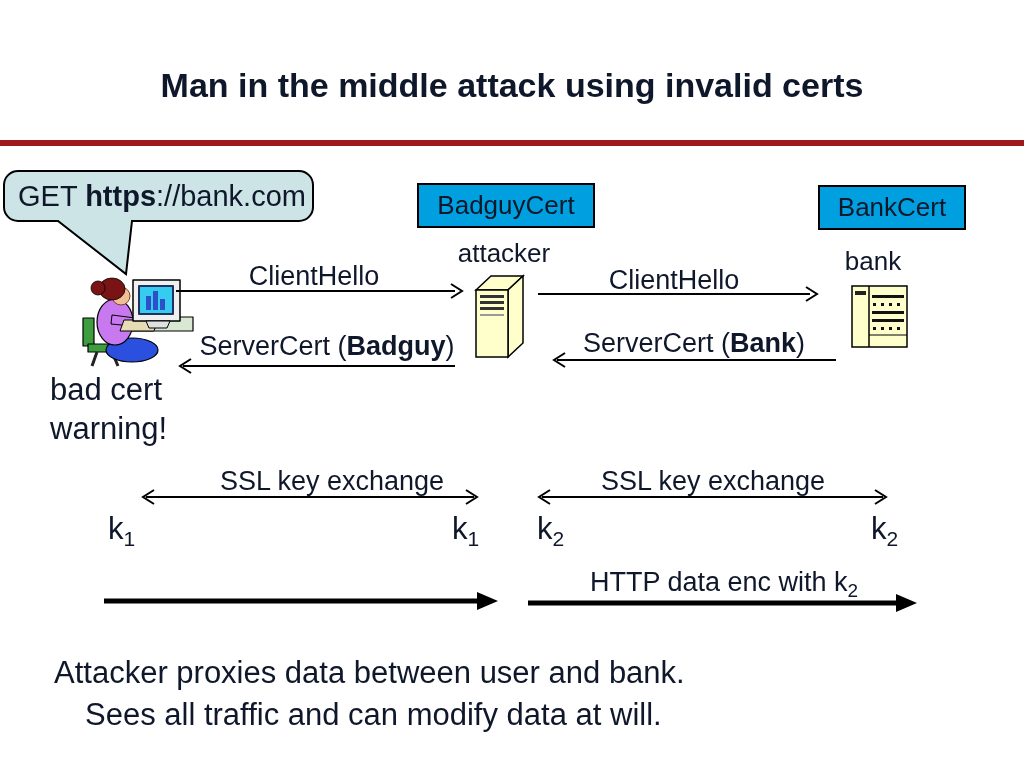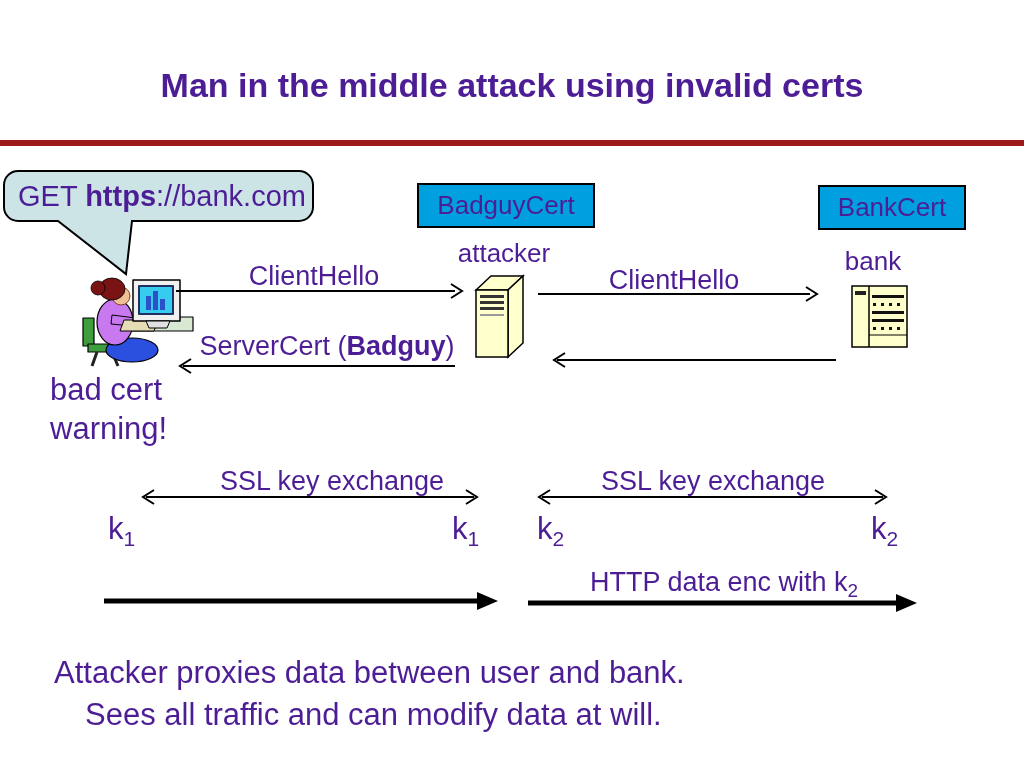--- a/index.html
+++ b/index.html
@@ -1,18 +1,18 @@
 <!DOCTYPE html>
 <html><head>
 <meta charset="utf-8">
 <style>
   html,body{margin:0;padding:0;background:#fff;}
   .slide{
     position:relative;width:1024px;height:768px;background:#ffffff;
-    font-family:"Liberation Sans","DejaVu Sans",sans-serif;color:#4c1d95;overflow:hidden;
+    font-family:"Liberation Sans","DejaVu Sans",sans-serif;color:#0f172a;overflow:hidden;
   }
   .abs{position:absolute;}
   .title{
     left:0;right:0;top:66px;text-align:center;
     font-size:34px;font-weight:bold;letter-spacing:0px;
   }
   .divider{left:0;top:140px;width:1024px;height:6px;background:#9E1A1A;}
   .bubble-text{
     left:18px;top:171px;width:296px;height:50px;line-height:50px;
     font-size:29px;white-space:nowrap;
@@ -163,20 +163,21 @@
     <span>BankCert</span>
   </div>
 
   <div class="abs actor attacker">attacker</div>
   <div class="abs actor bank">bank</div>
 
   <div class="abs msg chl">ClientHello</div>
   <div class="abs msg chr">ClientHello</div>
 
   <div class="abs msg scl"><span>ServerCert (</span><b>Badguy</b><span>)</span></div>
+  <div class="abs msg scr"><span>ServerCert (</span><b>Bank</b><span>)</span></div>
 
   <div class="abs warning">
     <div>bad cert</div>
     <div>warning!</div>
   </div>
 
   <div class="abs msg ssll">SSL key exchange</div>
   <div class="abs msg sslr">SSL key exchange</div>
 
   <div class="abs klabel k1l"><span>k</span><sub>1</sub></div>

